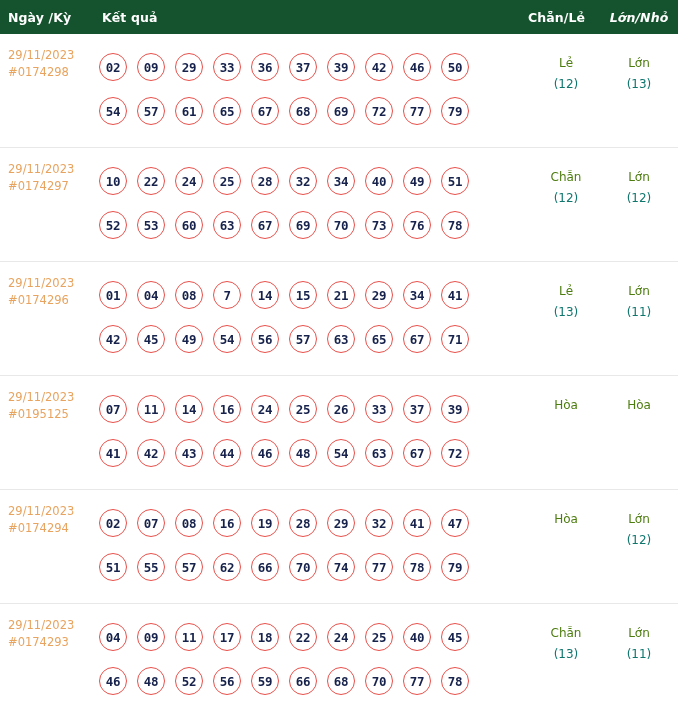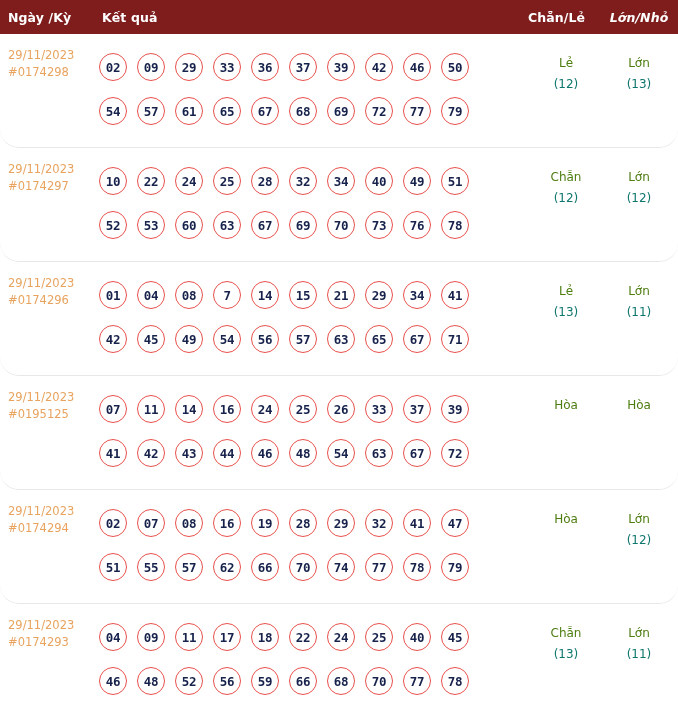--- a/index.html
+++ b/index.html
@@ -17,21 +17,21 @@
 
   .lottery-table {
     width: 678px;
     background: #ffffff;
   }
 
   
   .table-header {
     display: flex;
     align-items: center;
-    background: #7f1d1d;
+    background: #14532d;
     height: 34px;
     padding: 0 0 0 8px;
     color: #ffffff;
   }
   .th {
     font-size: 12.5px;
     font-weight: bold;
     color: #ffffff;
     letter-spacing: 0.1px;
     white-space: nowrap;
@@ -42,21 +42,20 @@
   .th-size { width: 74px; flex: 0 0 74px; text-align: center; padding-right: 4px; font-style: italic;}
 
   
   .draw-row {
     display: flex;
     align-items: flex-start;
     border-bottom: 1px solid #e8e8e8;
     padding: 11px 0 7px 8px;
     min-height: 114px;
     background: #ffffff;
-    border-radius: 19px;
   }
   .draw-row:last-child { border-bottom: none; }
 
   .cell-date {
     width: 86px;
     flex: 0 0 86px;
     padding-top: 2px;
   }
   .date-line {
     font-size: 11.5px;

